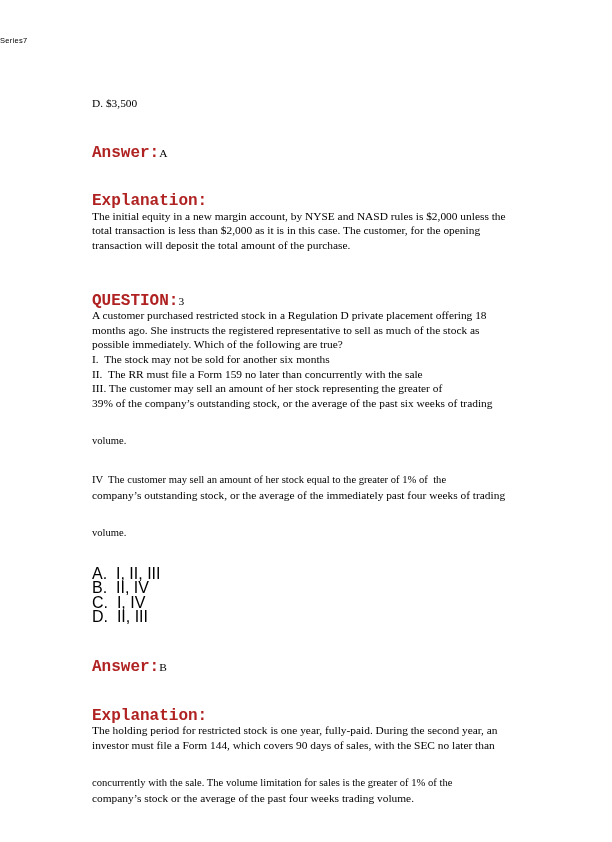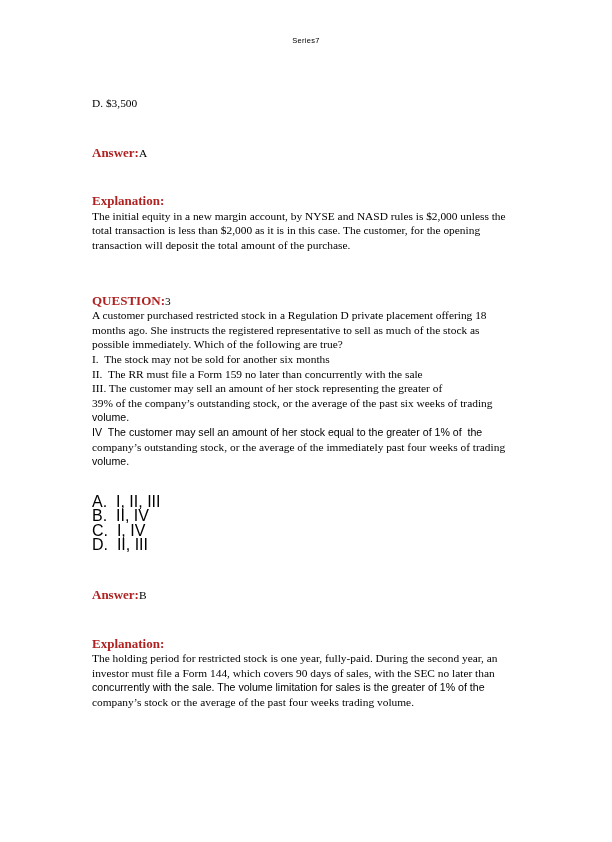--- a/index.html
+++ b/index.html
@@ -19,21 +19,21 @@
   .page {
     position: absolute;
     inset: 0;
     background: #ffffff;
   }
   .page-header {
     position: absolute;
     top: 36px;
     left: 0;
     width: 612px;
-    text-align: center;
+    text-align: left;
     font-family: "Liberation Sans", sans-serif;
     font-size: 7.5px;
     letter-spacing: 0.3px;
     color: #000000;
   }
   .content {
     position: absolute;
     left: 92px;
     top: 96px;
     width: 452px;
@@ -42,30 +42,31 @@
   
   .s {
     font-family: "Liberation Serif", serif;
     font-size: 11.4px;
     line-height: 14.6px;
     color: #000000;
     white-space: pre-wrap;
   }
   
   .ss {
-    font-family: Liberation Sans, sans-serif;
+    font-family: Liberation Serif, serif;
     font-size: 10.6px;
     line-height: 14.6px;
     color: #000000;
     white-space: pre-wrap;
+    margin-top: 24px;
   }
   .red-head {
-    font-family: Liberation Serif, serif;
+    font-family: Liberation Mono, monospace;
     font-weight: bold;
-    font-size: 13px;
+    font-size: 16px;
     color: #B02222;
     line-height: 14.6px;
   }
   .answer-line {
     line-height: 14.6px;
     margin: 0;
   }
   .answer-val {
     font-family: "Liberation Serif", serif;
     font-size: 11.4px;

